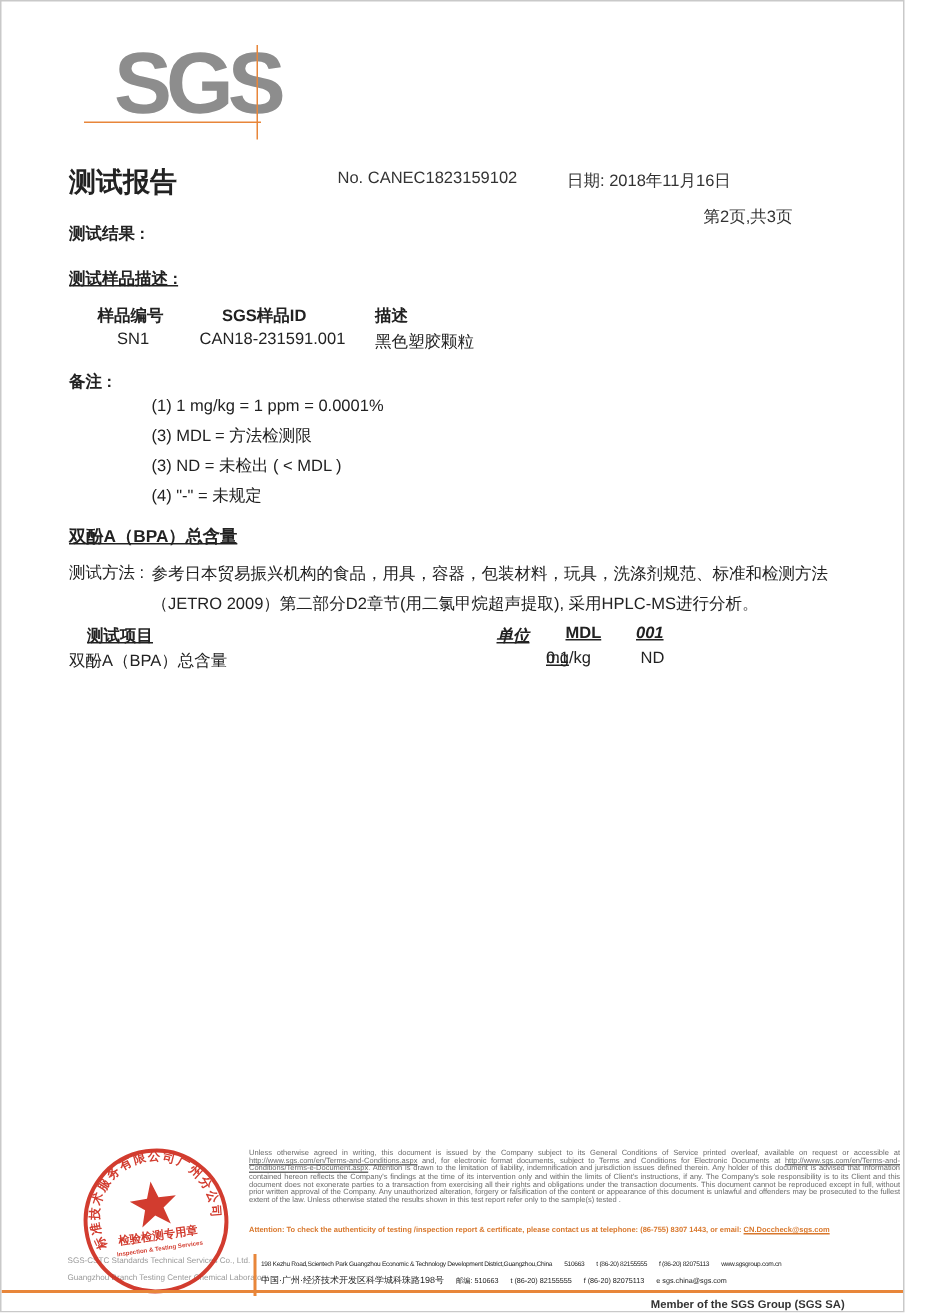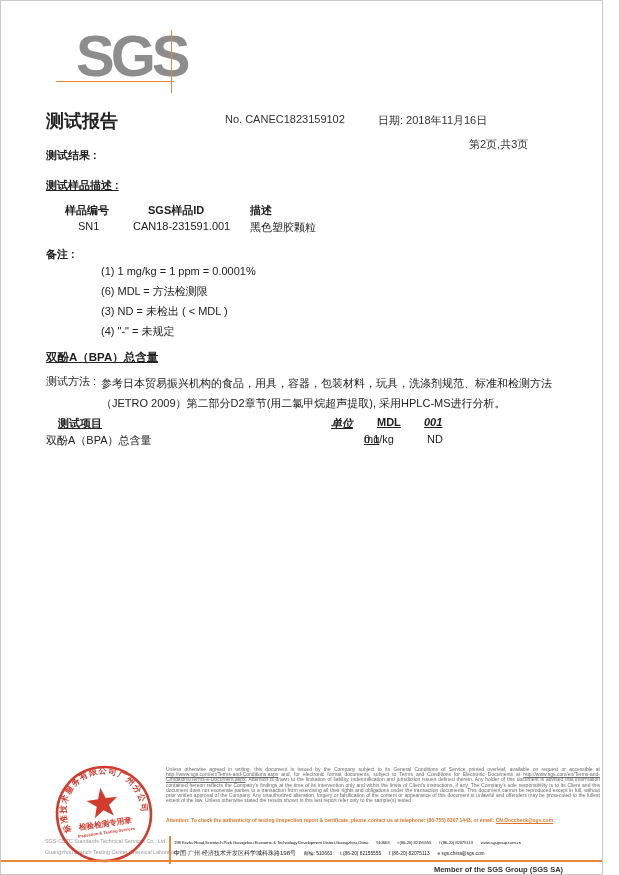--- a/index.html
+++ b/index.html
@@ -95,21 +95,21 @@
   <div class="abs s-h1 b">样品编号</div>
   <div class="abs s-h2 b">SGS样品ID</div>
   <div class="abs s-h3 b">描述</div>
   <div class="abs s-r1">SN1</div>
   <div class="abs s-r2">CAN18-231591.001</div>
   <div class="abs s-r3">黑色塑胶颗粒</div>
 
   <div class="abs remarks-label b">备注 :</div>
   <div class="abs remarks-list">
     <div>(1) 1 mg/kg = 1 ppm = 0.0001%</div>
-    <div>(6) MDL = 方法检测限</div>
+    <div>(3) MDL = 方法检测限</div>
     <div>(3) ND = 未检出 ( &lt; MDL )</div>
     <div>(4) "-" = 未规定</div>
   </div>
 
   <div class="abs bpa-heading b u">双酚A（BPA）总含量</div>
   <div class="abs method-label">测试方法 :</div>
   <div class="abs method-text">参考日本贸易振兴机构的食品，用具，容器，包装材料，玩具，洗涤剂规范、标准和检测方法（JETRO 2009）第二部分D2章节(用二氯甲烷超声提取), 采用HPLC-MS进行分析。</div>
 
   <div class="abs t-h-item b u">测试项目</div>
   <div class="abs t-h-unit b u i">单位</div>

